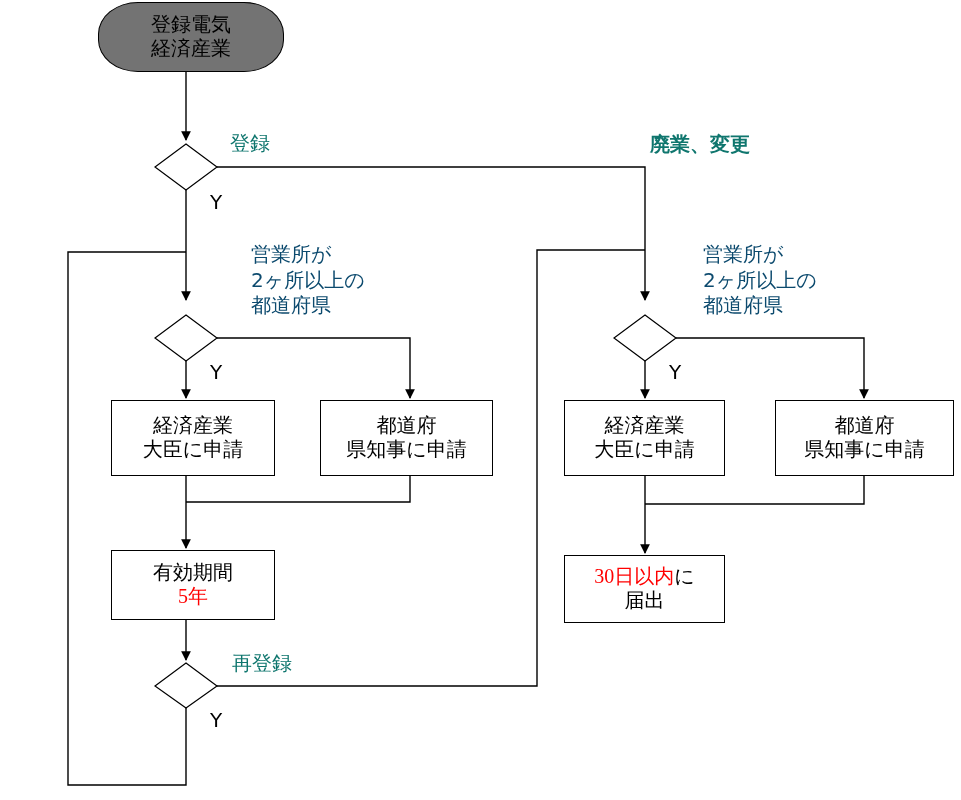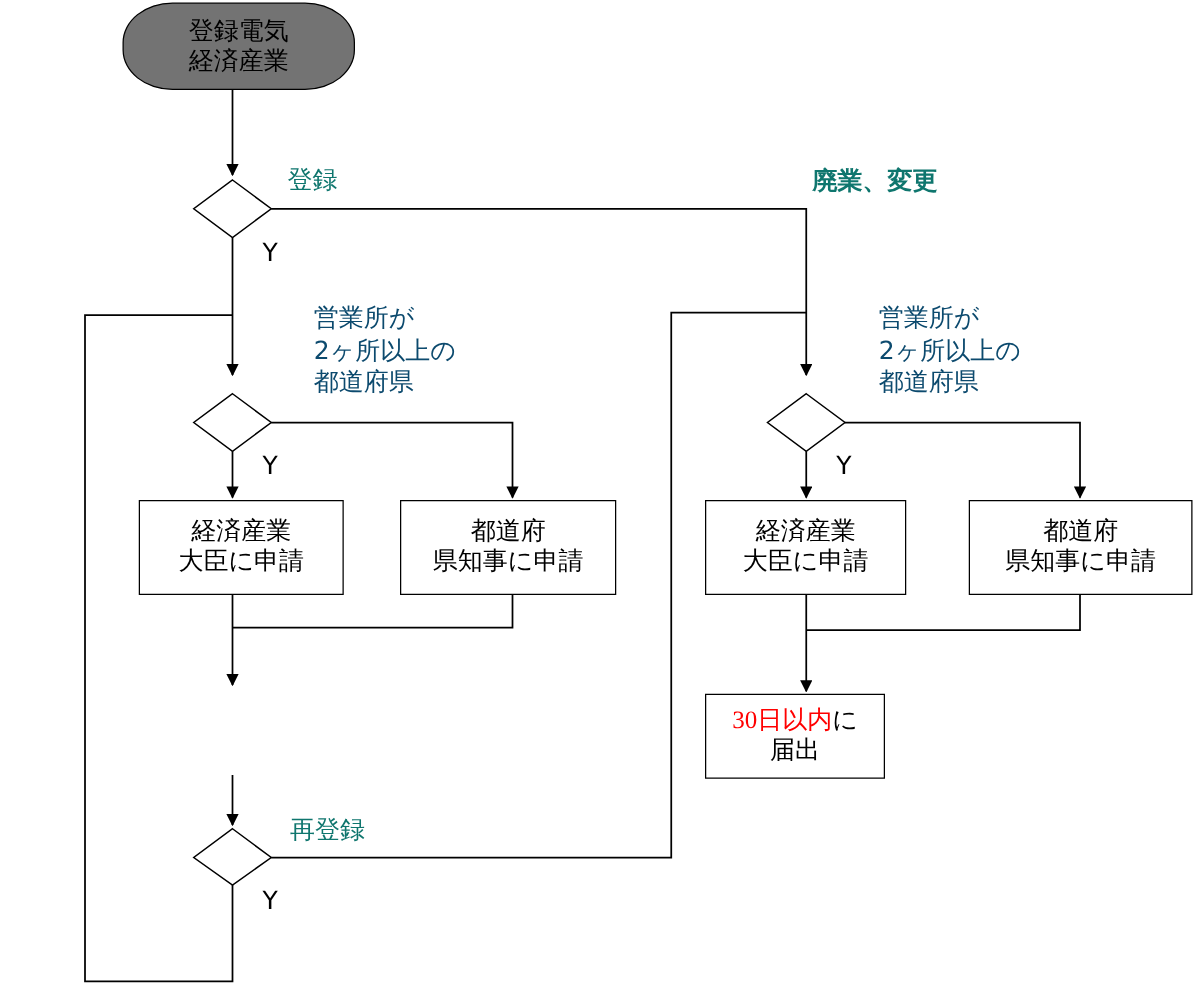--- a/index.html
+++ b/index.html
@@ -146,34 +146,38 @@
   <div class="node box" style="left:111px; top:400px; width:164px; height:76px;">
     <span>経済産業</span>
     <span>大臣に申請</span>
   </div>
 
   <div class="node box" style="left:320px; top:400px; width:173px; height:76px;">
     <span>都道府</span>
     <span>県知事に申請</span>
   </div>
 
+  <div class="node box" style="left:111px; top:550px; width:164px; height:70px;">
+    <span>有効期間</span>
+    <span class="red">5年</span>
+  </div>
 
   <div class="edge-label" style="left:232px; top:650px;">再登録</div>
   <div class="yes-label" style="left:210px; top:708px;">Y</div>
 
   <div class="node box" style="left:564px; top:400px; width:161px; height:76px;">
     <span>経済産業</span>
     <span>大臣に申請</span>
   </div>
 
   <div class="node box" style="left:775px; top:400px; width:179px; height:76px;">
     <span>都道府</span>
     <span>県知事に申請</span>
   </div>
 
-  <div class="node box" style="left:564px; top:555px; width:144px; height:68px;">
+  <div class="node box" style="left:564px; top:555px; width:161px; height:68px;">
     <span>
       <span class="red">30日以内</span><span>に</span>
     </span>
     <span>届出</span>
   </div>
 
 </div>
 
 </body></html>

